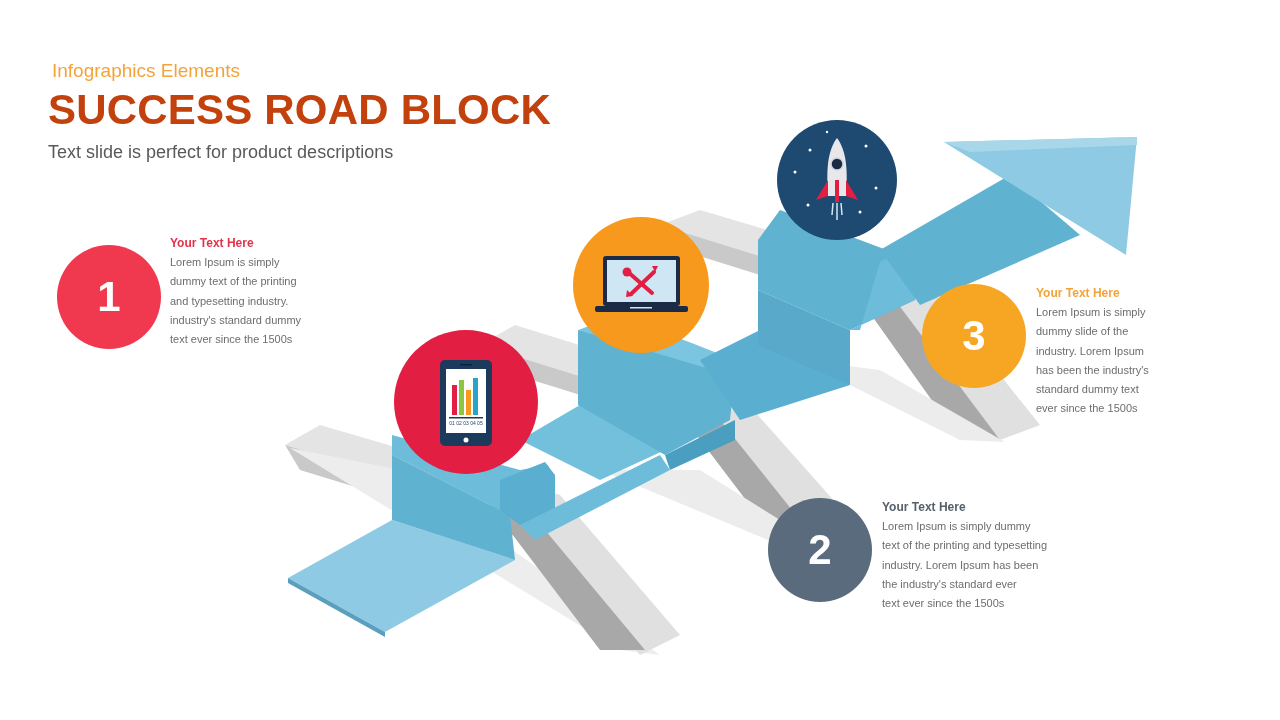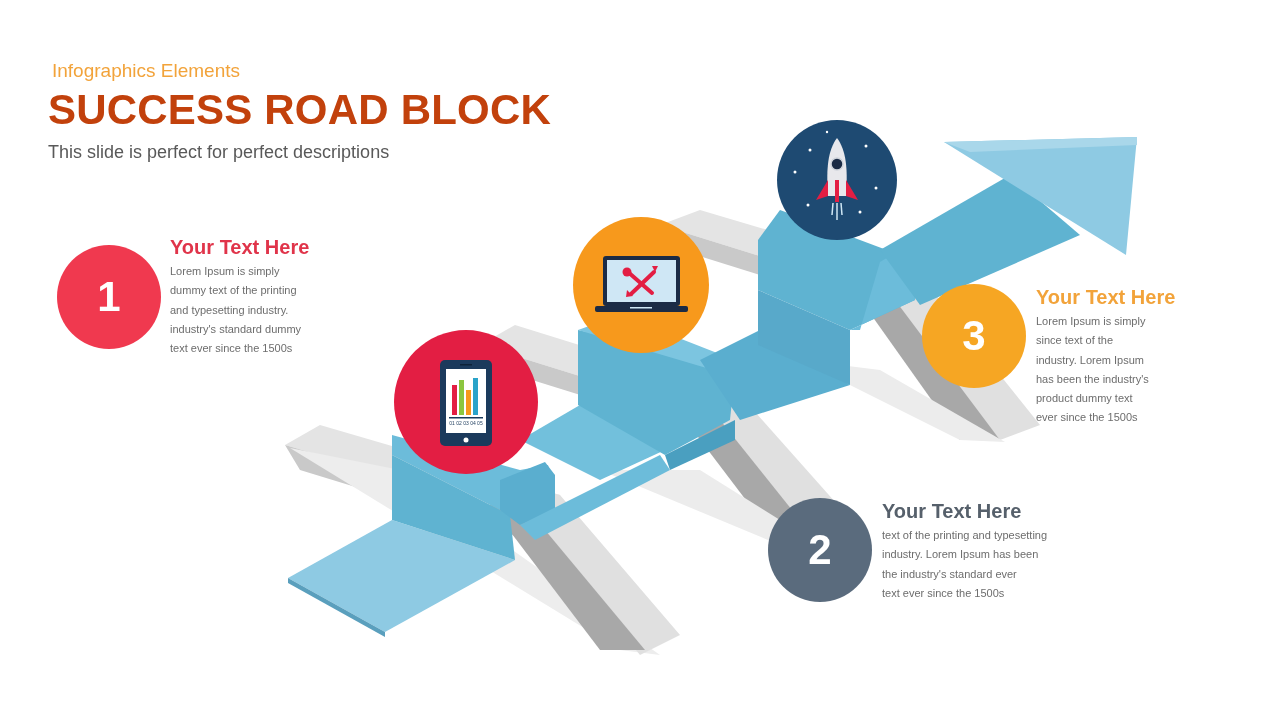--- a/index.html
+++ b/index.html
@@ -5,29 +5,29 @@
   html, body { margin:0; padding:0; }
   body { width:1280px; height:720px; background:#ffffff; position:relative; overflow:hidden;
          font-family:"Liberation Sans", sans-serif; }
   .kicker { position:absolute; left:52px; top:60px; font-size:19px; color:#f2a33a; }
   .title { position:absolute; left:48px; top:86px; font-size:42px; font-weight:bold; color:#c2410c; letter-spacing:0.2px; }
   .subtitle { position:absolute; left:48px; top:142px; font-size:18px; color:#595959; }
   .illus { position:absolute; left:0; top:0; width:1280px; height:720px; }
   .num-circle { position:absolute; border-radius:50%; color:#fff; font-weight:bold; font-size:42px;
                 display:flex; align-items:center; justify-content:center; }
   .step-text { position:absolute; }
-  .step-head { font-size:20px; font-weight:bold; margin-bottom:3px; }
+  .step-head { font-size:12px; font-weight:bold; margin-bottom:3px; }
   .step-body { font-size:11px; color:#6d6d6d; line-height:19.3px; }
 </style>
 </head>
 <body>
 
 <div class="kicker">Infographics Elements</div>
 <div class="title">SUCCESS ROAD BLOCK</div>
-<div class="subtitle">This slide is perfect for perfect descriptions</div>
+<div class="subtitle">Text slide is perfect for product descriptions</div>
 
 <svg class="illus" viewBox="0 0 1280 720" xmlns="http://www.w3.org/2000/svg">
 
   <g>
 
     <polygon points="285,445 320,425 560,495 525,515" fill="#e4e4e4"></polygon>
     <polygon points="285,445 525,515 545,545 300,470" fill="#c9c9c9"></polygon>
     <polygon points="290,448 620,650 660,655 400,470" fill="#ededed"></polygon>
     <polygon points="500,480 560,495 680,635 640,655" fill="#e0e0e0"></polygon>
     <polygon points="490,505 520,500 645,650 600,650" fill="#a8a8a8"></polygon>
@@ -136,32 +136,33 @@
   </div>
 </div>
 
 <div class="num-circle" style="left:922px; top:284px; width:104px; height:104px; background:#f6a623;">
   <span>3</span>
 </div>
 <div class="step-text" style="left:1036px; top:286px; width:210px;">
   <div class="step-head" style="color:#f2a33a;">Your Text Here</div>
   <div class="step-body">
     <div>Lorem Ipsum is simply</div>
-    <div>since text of the</div>
+    <div>dummy slide of the</div>
     <div>industry. Lorem Ipsum</div>
     <div>has been the industry's</div>
-    <div>product dummy text</div>
+    <div>standard dummy text</div>
     <div>ever since the 1500s</div>
   </div>
 </div>
 
 <div class="num-circle" style="left:768px; top:498px; width:104px; height:104px; background:#5a6b7d;">
   <span>2</span>
 </div>
 <div class="step-text" style="left:882px; top:500px; width:280px;">
   <div class="step-head" style="color:#56606b;">Your Text Here</div>
   <div class="step-body">
+    <div>Lorem Ipsum is simply dummy</div>
     <div>text of the printing and typesetting</div>
     <div>industry. Lorem Ipsum has been</div>
     <div>the industry's standard ever</div>
     <div>text ever since the 1500s</div>
   </div>
 </div>
 
 </body></html>

